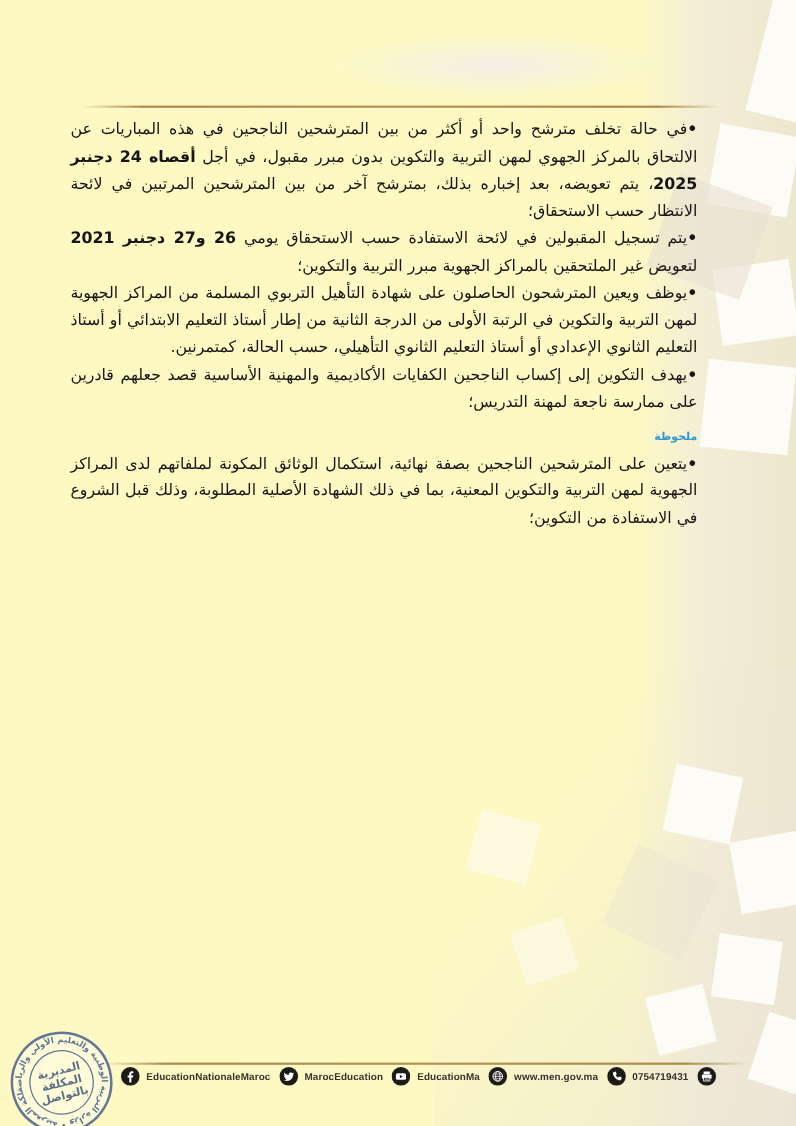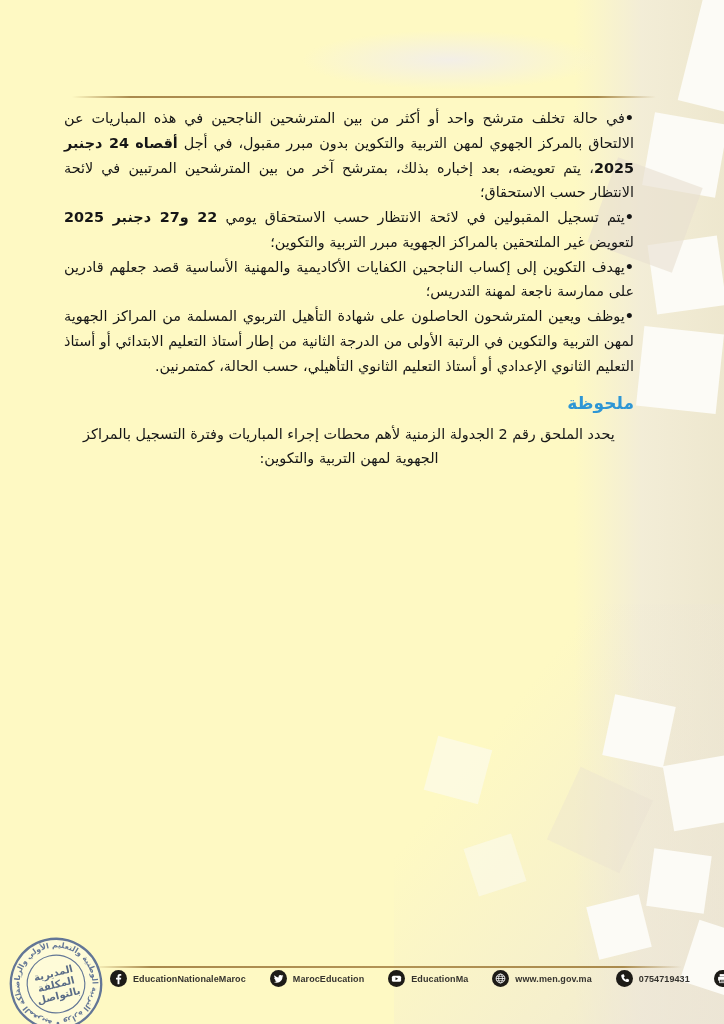--- a/index.html
+++ b/index.html
@@ -42,27 +42,27 @@
     position:absolute;top:106px;left:64px;right:90px;
     direction:rtl;text-align:justify;
     font-size:14.4px;line-height:1.72;
   }
   ul.bullets{margin:0;padding:0;list-style:none;}
   ul.bullets li{margin:0;padding:0;}
   ul.bullets li::before{content:"\2022 ";font-weight:700;}
   .content b{font-weight:700;}
   .note-heading{
     margin:11px 0 3px;
-    font-size:17px;font-weight:700;color:#2e96d5;
+    font-size:10px;font-weight:700;color:#2e96d5;
   }
   .closing{margin:3px 0 0;text-align:center;}
   
   .social-row{
     position:absolute;top:970px;left:110px;right:64px;
-    display:flex;align-items:center;justify-content:flex-start;gap:24px;
+    display:flex;align-items:center;justify-content:flex-start;gap:8px;
   }
   .social-item{display:flex;align-items:center;gap:6px;}
   .social-item .badge{width:17px;height:17px;flex:0 0 auto;display:block;}
   .social-item .lbl{
     font-family:"Liberation Sans",sans-serif;
     font-size:9px;font-weight:700;color:#35332e;letter-spacing:.1px;
     white-space:nowrap;
   }
   
   .stamp{
@@ -92,31 +92,31 @@
     <div class="sq b" style="left:560px;top:780px;width:80px;height:80px;transform:rotate(25deg);opacity:.35;"></div>
     <div class="sq" style="left:430px;top:742px;width:56px;height:56px;transform:rotate(15deg);opacity:.55;"></div>
     <div class="sq" style="left:470px;top:840px;width:50px;height:50px;transform:rotate(-18deg);opacity:.5;"></div>
   </div>
 
   <div class="gold-line top"></div>
 
   <section class="content" dir="rtl">
     <ul class="bullets">
       <li><span>في حالة تخلف مترشح واحد أو أكثر من بين المترشحين الناجحين في هذه المباريات عن الالتحاق بالمركز الجهوي لمهن التربية والتكوين بدون مبرر مقبول، في أجل </span><b>أقصاه 24 دجنبر 2025</b><span>، يتم تعويضه، بعد إخباره بذلك، بمترشح آخر من بين المترشحين المرتبين في لائحة الانتظار حسب الاستحقاق؛</span></li>
-      <li><span>يتم تسجيل المقبولين في لائحة الانتظار حسب الاستحقاق يومي </span><b>22 و27 دجنبر 2025</b><span> لتعويض غير الملتحقين بالمراكز الجهوية مبرر التربية والتكوين؛</span></li>
+      <li><span>يتم تسجيل المقبولين في لائحة الاستفادة حسب الاستحقاق يومي </span><b>26 و27 دجنبر 2021</b><span> لتعويض غير الملتحقين بالمراكز الجهوية مبرر التربية والتكوين؛</span></li>
+      <li><span>يوظف ويعين المترشحون الحاصلون على شهادة التأهيل التربوي المسلمة من المراكز الجهوية لمهن التربية والتكوين في الرتبة الأولى من الدرجة الثانية من إطار أستاذ التعليم الابتدائي أو أستاذ التعليم الثانوي الإعدادي أو أستاذ التعليم الثانوي التأهيلي، حسب الحالة، كمتمرنين.</span></li>
       <li><span>يهدف التكوين إلى إكساب الناجحين الكفايات الأكاديمية والمهنية الأساسية قصد جعلهم قادرين على ممارسة ناجعة لمهنة التدريس؛</span></li>
-      <li><span>يوظف ويعين المترشحون الحاصلون على شهادة التأهيل التربوي المسلمة من المراكز الجهوية لمهن التربية والتكوين في الرتبة الأولى من الدرجة الثانية من إطار أستاذ التعليم الابتدائي أو أستاذ التعليم الثانوي الإعدادي أو أستاذ التعليم الثانوي التأهيلي، حسب الحالة، كمتمرنين.</span></li>
     </ul>
 
     <h3 class="note-heading">ملحوظة</h3>
 
     <ul class="bullets">
+      <li><span>يتعين على المترشحين الناجحين بصفة نهائية، استكمال الوثائق المكونة لملفاتهم لدى المراكز الجهوية لمهن التربية والتكوين المعنية، بما في ذلك الشهادة الأصلية المطلوبة، وذلك قبل الشروع في الاستفادة من التكوين؛</span></li>
     </ul>
 
-    <p class="closing">يحدد الملحق رقم 2 الجدولة الزمنية لأهم محطات إجراء المباريات وفترة التسجيل بالمراكز الجهوية لمهن التربية والتكوين:</p>
   </section>
 
   <div class="gold-line bottom"></div>
 
   <div class="social-row">
 
     <div class="social-item">
       <svg class="badge" viewBox="0 0 24 24">
         <circle cx="12" cy="12" r="12" fill="#1d1b17"></circle>
         <path fill="#fff" d="M13.3 20v-6.5h2.2l.33-2.6H13.3V9.25c0-.75.2-1.26 1.25-1.26h1.35V5.66c-.23-.03-1.03-.1-1.96-.1-1.94 0-3.27 1.2-3.27 3.4v1.94H8.5v2.6h2.17V20h2.63z"></path>

